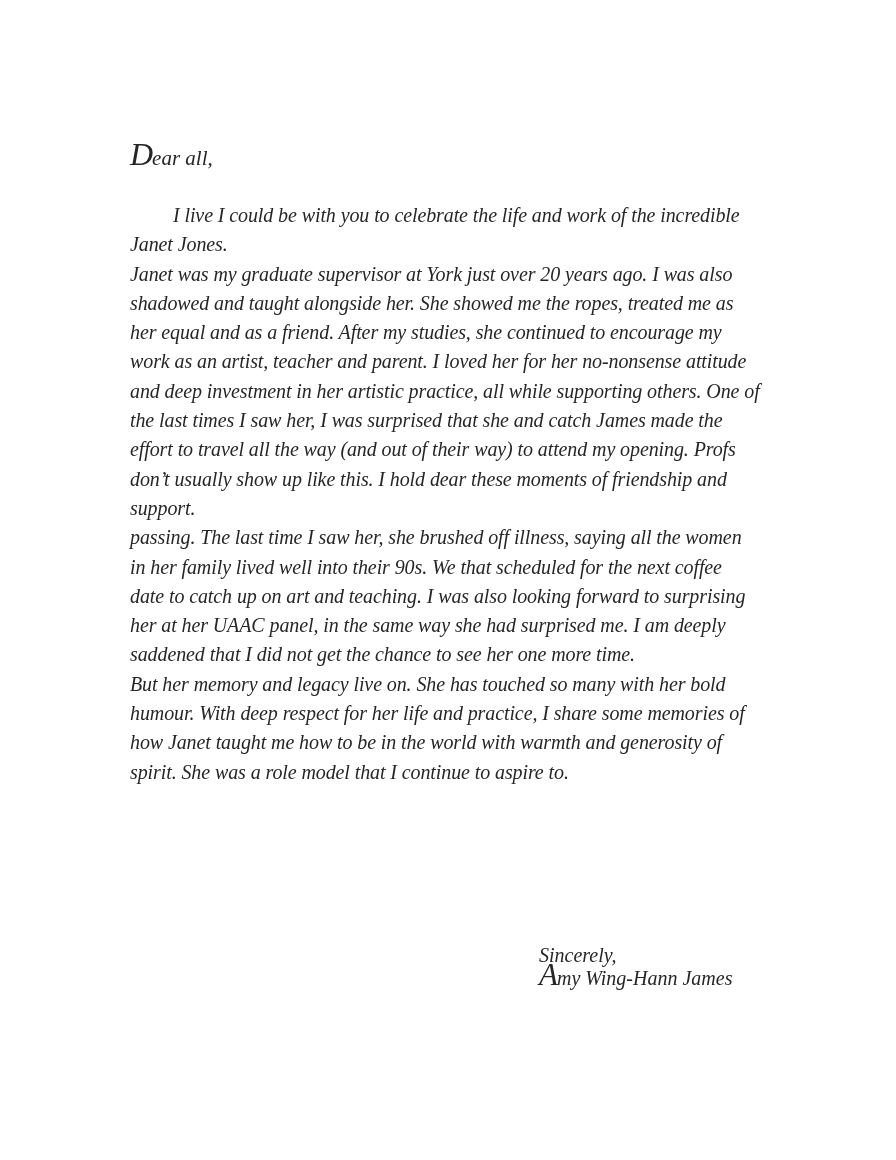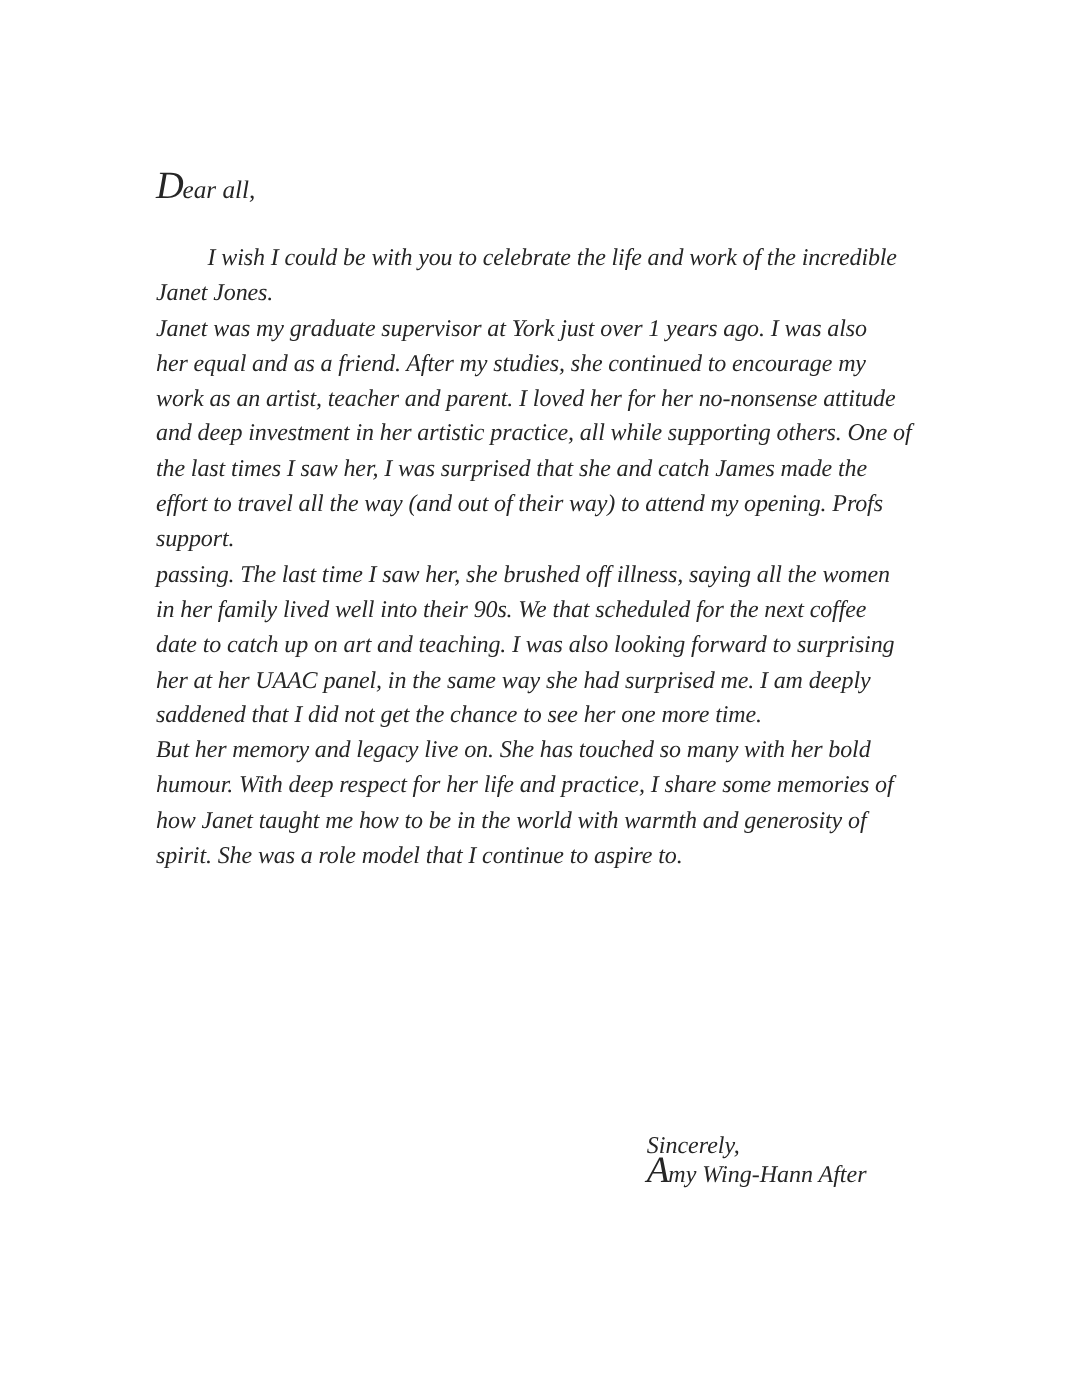--- a/index.html
+++ b/index.html
@@ -67,39 +67,41 @@
 </head>
 <body>
 
 <div class="page" style="color: rgb(38, 38, 38); background: rgb(255, 255, 255); border-radius: 28px;">
 
   <div class="salutation">
     <span class="swash-initial">D</span><span>ear all,</span>
   </div>
 
   <div class="letter-body" id="letter-body">
-      <div class="line indent">I wish I could be with you to celebrate the life and work of the incredible</div>
+      <div class="line indent">I live I could be with you to celebrate the life and work of the incredible</div>
       <div class="line">Janet Jones.</div>
-      <div class="line">Janet was my graduate supervisor at York just over 1 years ago. I was also</div>
+      <div class="line">Janet was my graduate supervisor at York just over 20 years ago. I was also</div>
+      <div class="line">shadowed and taught alongside her. She showed me the ropes, treated me as</div>
       <div class="line">her equal and as a friend. After my studies, she continued to encourage my</div>
       <div class="line">work as an artist, teacher and parent. I loved her for her no-nonsense attitude</div>
       <div class="line">and deep investment in her artistic practice, all while supporting others. One of</div>
       <div class="line">the last times I saw her, I was surprised that she and catch James made the</div>
       <div class="line">effort to travel all the way (and out of their way) to attend my opening. Profs</div>
+      <div class="line">don’t usually show up like this. I hold dear these moments of friendship and</div>
       <div class="line">support.</div>
       <div class="line">passing. The last time I saw her, she brushed off illness, saying all the women</div>
       <div class="line">in her family lived well into their 90s. We that scheduled for the next coffee</div>
       <div class="line">date to catch up on art and teaching. I was also looking forward to surprising</div>
       <div class="line">her at her UAAC panel, in the same way she had surprised me. I am deeply</div>
       <div class="line">saddened that I did not get the chance to see her one more time.</div>
       <div class="line">But her memory and legacy live on. She has touched so many with her bold</div>
       <div class="line">humour. With deep respect for her life and practice, I share some memories of</div>
       <div class="line">how Janet taught me how to be in the world with warmth and generosity of</div>
       <div class="line">spirit. She was a role model that I continue to aspire to.</div>
     </div>
 
   <div class="closing">Sincerely,</div>
 
   <div class="signature">
-    <span class="swash-initial">A</span><span>my Wing-Hann After</span>
+    <span class="swash-initial">A</span><span>my Wing-Hann James</span>
   </div>
 
 </div>
 
 </body></html>

